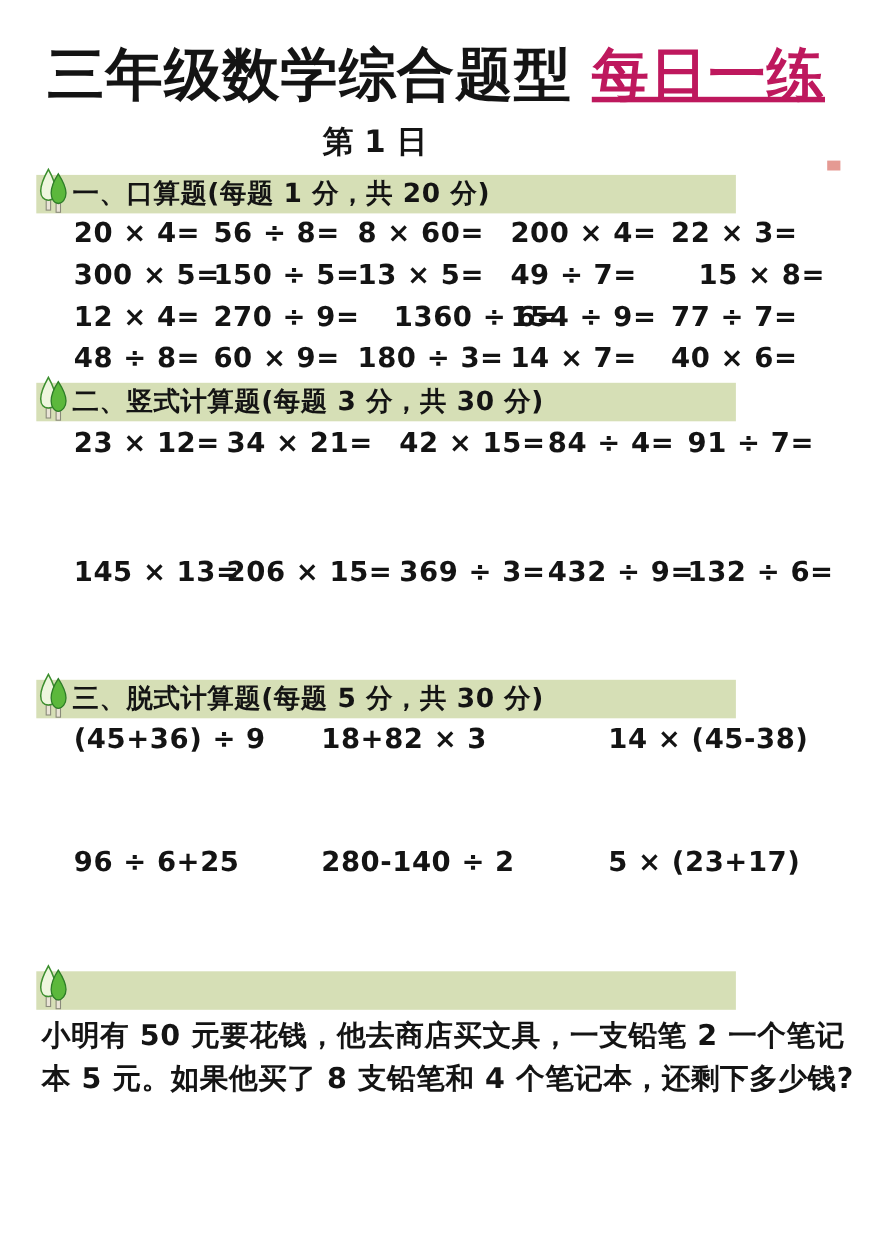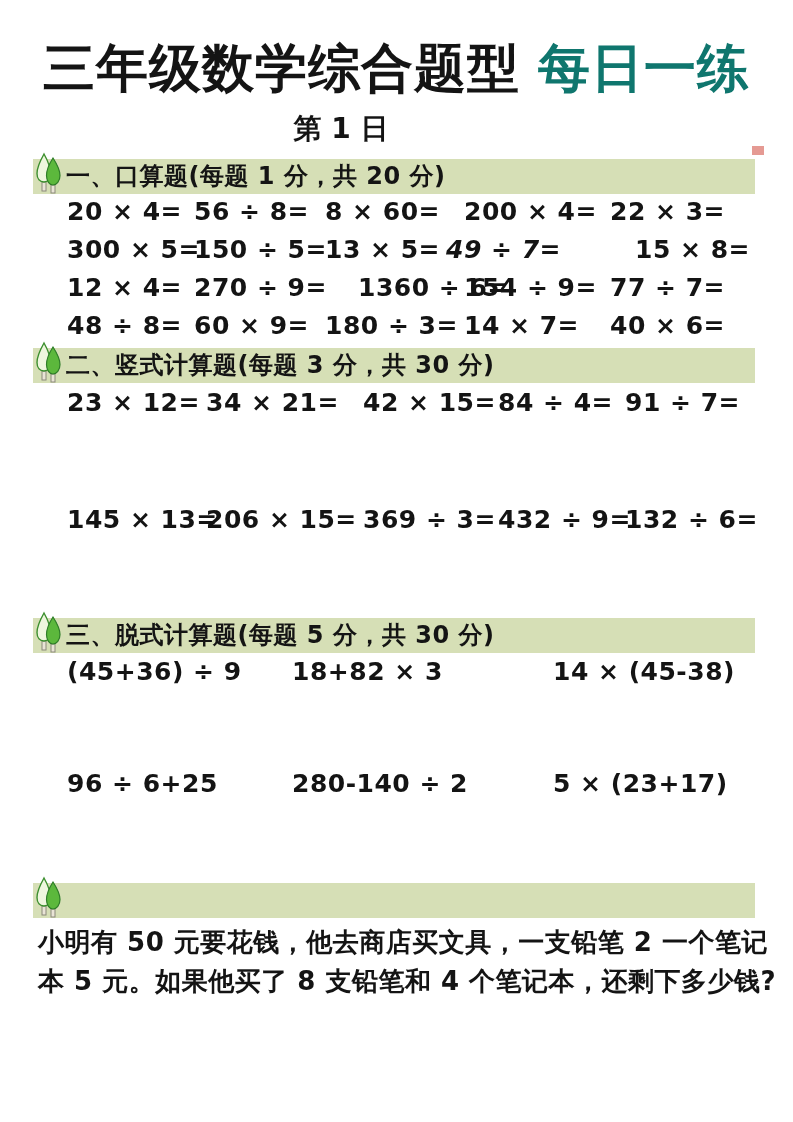--- a/index.html
+++ b/index.html
@@ -11,21 +11,21 @@
     position:absolute;top:36px;left:0;width:793px;text-align:center;
     font-size:52px;font-weight:900;letter-spacing:1px;line-height:64px;margin:0;
     font-family:"DejaVu Serif","Liberation Serif",serif;
   }
   .title .t-accent{margin-left:18px;}
   .subtitle{
     position:absolute;top:112px;left:0;width:682px;text-align:center;
     font-size:28px;font-weight:700;line-height:34px;
   }
   .banner{
-    position:absolute;left:33px;width:722px;height:35px;
+    position:absolute;left:33px;width:636px;height:35px;
     background:var(--banner-green,#d6dfb6);
   }
   .banner .heading{
     position:absolute;left:33px;top:0;line-height:35px;
     font-size:24px;font-weight:600;white-space:nowrap;letter-spacing:0.5px;
   }
   .banner .icon-wrap{
     position:absolute;left:2px;top:-7px;width:28px;height:46px;
   }
   .cell{
@@ -38,21 +38,21 @@
   }
   .red-mark{
     position:absolute;left:752px;top:146px;width:12px;height:9px;background:#e59a93;
   }
 </style>
 </head>
 <body>
 
 <div class="page">
 
-  <h1 class="title"><span class="t-main">三年级数学综合题型</span><span class="t-accent" style="color: #0f766e;">每日一练</span></h1>
+  <h1 class="title"><span class="t-main">三年级数学综合题型</span><span class="t-accent" style="color: #be185d; text-decoration: underline;">每日一练</span></h1>
 
   <div class="subtitle">第 1 日</div>
 
   <div id="sections">
       <div class="banner" style="top: 159px;">
         <span class="icon-wrap">
   <svg viewBox="0 0 28 46" width="28" height="46" xmlns="http://www.w3.org/2000/svg">
     <rect x="7" y="30" width="4" height="9" fill="#e9e4d6" stroke="#8a8a7a" stroke-width="1"></rect>
     <rect x="16" y="33" width="4" height="8" fill="#e9e4d6" stroke="#8a8a7a" stroke-width="1"></rect>
     <path d="M9 2 C4.5 10 2 16 2 21.5 C2 27 5 30 9 30 C13 30 15.5 27 15.5 21.5 C15.5 16 13.5 10 9 2 Z" fill="#eef6de" stroke="#3c8f2e" stroke-width="1.4"></path>
@@ -62,21 +62,21 @@
         <span class="heading">一、口算题(每题 1 分，共 20 分)</span>
       </div>
       <div class="cell" style="top: 197px; left: 67px;">20 × 4=</div>
       <div class="cell" style="top: 197px; left: 194px;">56 ÷ 8=</div>
       <div class="cell" style="top: 197px; left: 325px;">8 × 60=</div>
       <div class="cell" style="top: 197px; left: 464px;">200 × 4=</div>
       <div class="cell" style="top: 197px; left: 610px;">22 × 3=</div>
       <div class="cell" style="top: 235px; left: 67px;">300 × 5=</div>
       <div class="cell" style="top: 235px; left: 194px;">150 ÷ 5=</div>
       <div class="cell" style="top: 235px; left: 325px;">13 × 5=</div>
-      <div class="cell" style="top: 235px; left: 446px; font-style: italic;">49 ÷ 7=</div>
+      <div class="cell" style="top: 235px; left: 464px;">49 ÷ 7=</div>
       <div class="cell" style="top: 235px; left: 587px; margin-left: 48px;">15 × 8=</div>
       <div class="cell" style="top: 273px; left: 67px;">12 × 4=</div>
       <div class="cell" style="top: 273px; left: 194px; text-align: right;">270 ÷ 9=</div>
       <div class="cell" style="top: 273px; left: 325px; margin-left: 33px;">1360 ÷ 6=</div>
       <div class="cell" style="top: 273px; left: 464px;">154 ÷ 9=</div>
       <div class="cell" style="top: 273px; left: 610px;">77 ÷ 7=</div>
       <div class="cell" style="top: 311px; left: 67px;">48 ÷ 8=</div>
       <div class="cell" style="top: 311px; left: 194px;">60 × 9=</div>
       <div class="cell" style="top: 311px; left: 325px;">180 ÷ 3=</div>
       <div class="cell" style="top: 311px; left: 464px;">14 × 7=</div>

